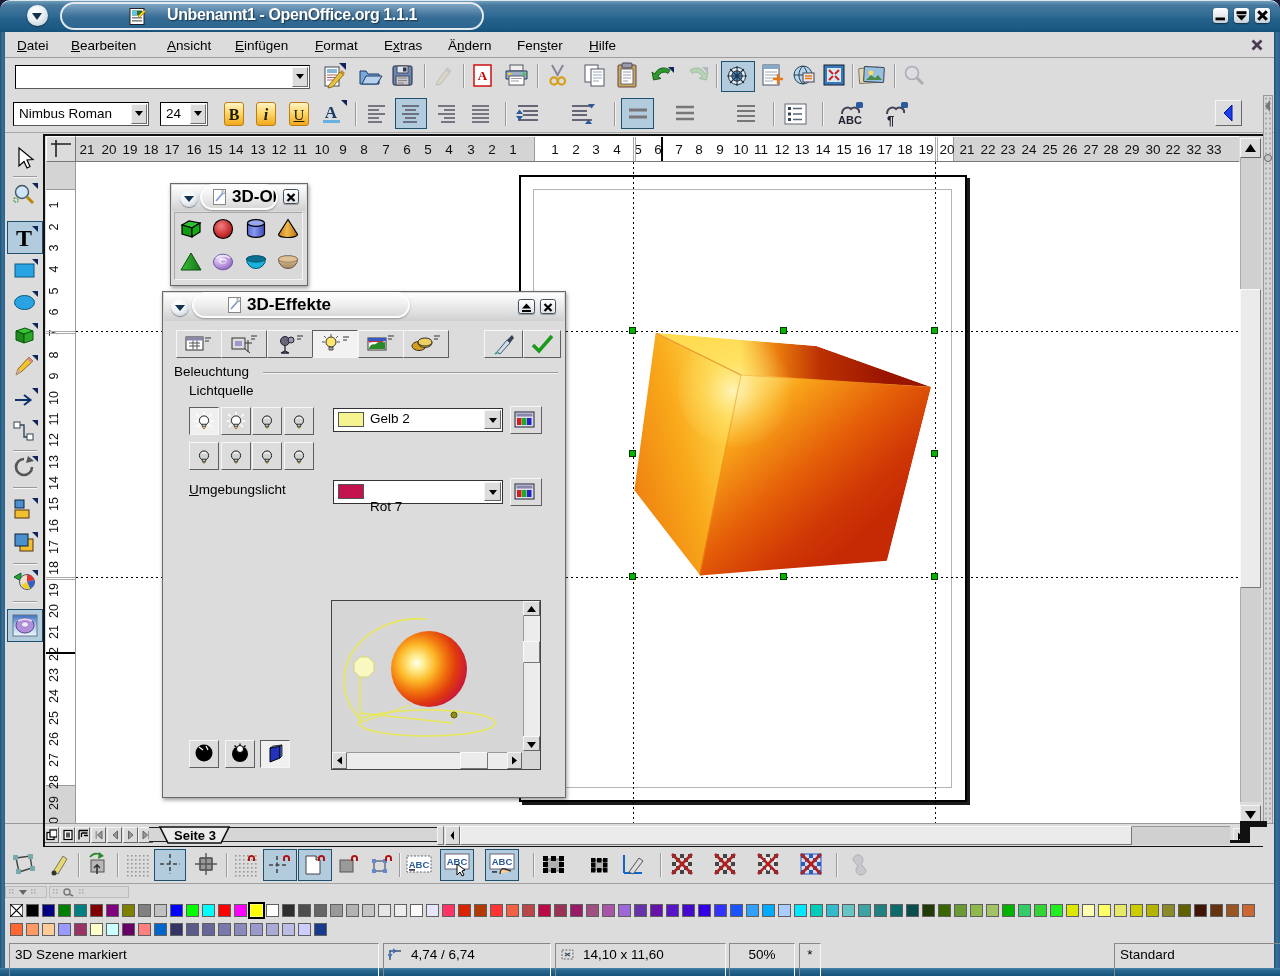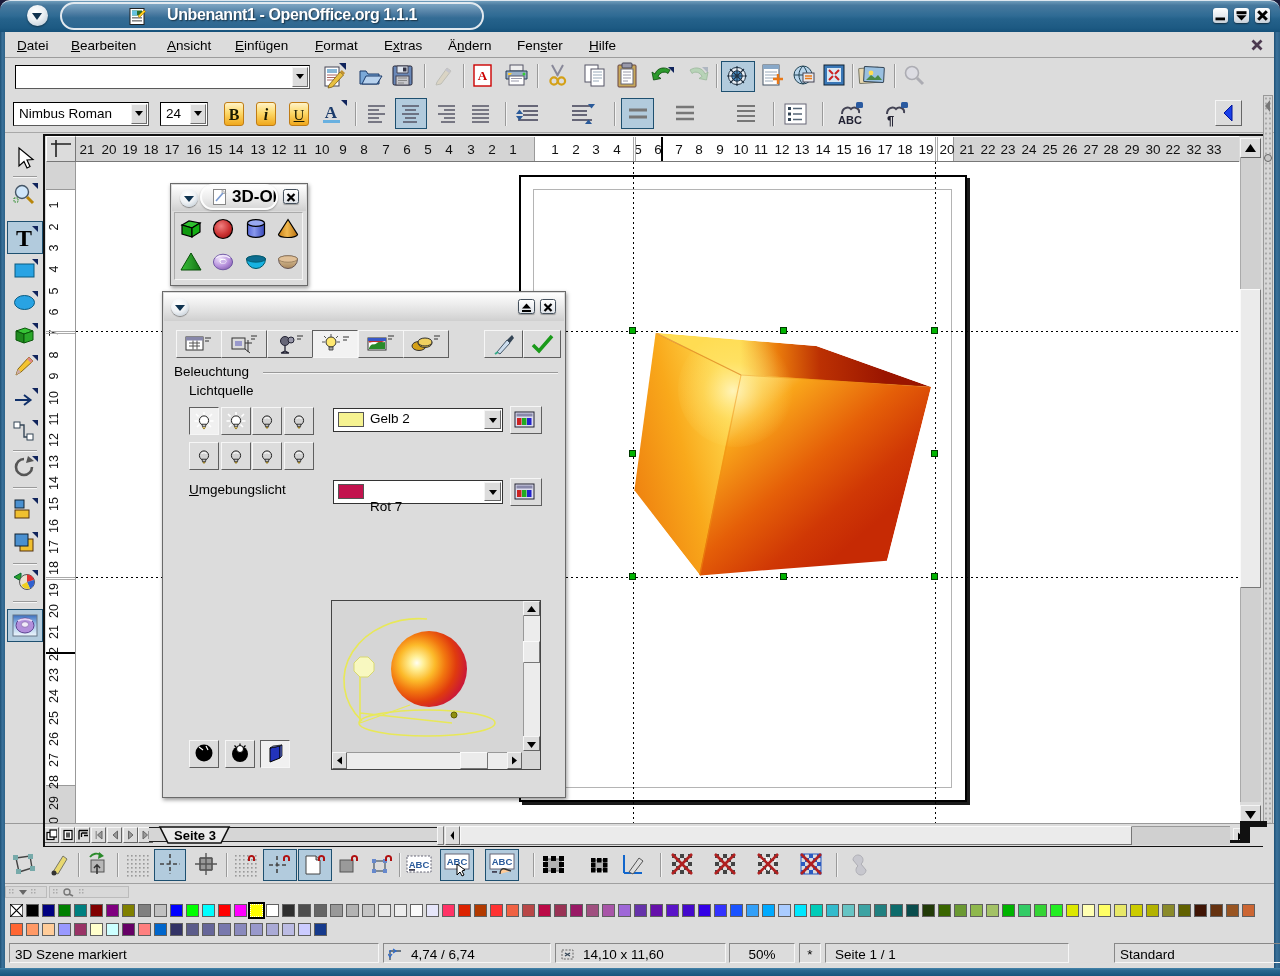--- a/index.html
+++ b/index.html
@@ -88,21 +88,21 @@
 .sbtn { position:absolute; background:#dcdcdc; border:1px solid; border-color:#f5f5f5 #666 #666 #f5f5f5; }
 .sthumb { position:absolute; background:#ebebeb; border:1px solid; border-color:#fafafa #777 #777 #fafafa; }
 
 
 #tabrow { left:5px; top:823px; width:1269px; height:24px; background:#dcdcdc; }
 #optbar { left:5px; top:847px; width:1269px; height:37px; background:#dcdcdc; border-bottom:1px solid #a0a0a0; }
 #ministrip { left:5px; top:885px; width:1269px; height:14px; background:#dcdcdc; }
 #colorbar { left:5px; top:899px; width:1269px; height:42px; background:#dcdcdc; }
 .sw { position:absolute; width:13px; height:13px; border:1px solid #606060; }
 #statusbar { left:5px; top:941px; width:1269px; height:27px; background:#dcdcdc; font-size:13.5px; }
-.sfield { position:absolute; top:2px; height:20px; border:1px solid; border-color:#888 #f6f6f6 #f6f6f6 #888;
+.sfield { position:absolute; top:2px; height:34px; border:1px solid; border-color:#888 #f6f6f6 #f6f6f6 #888;
   padding:3px 5px 0 5px; }
 
 
 .fwin { position:absolute; background:#dcdcdc;
   border:1px solid #6a6a6a; box-shadow:1px 2px 4px rgba(0,0,0,.4);
   outline:none; }
 .ftitle { position:absolute; left:1px; top:1px; right:1px; height:26px;
   background:linear-gradient(#ffffff,#dfdfdf 70%,#cfcfcf); }
 .fmenu { position:absolute; left:8px; top:4px; width:18px; height:18px; border-radius:50%;
   background:radial-gradient(circle at 40% 32%, #ffffff 0%, #eef1f4 50%, #b2c0cc 100%);
@@ -1060,21 +1060,20 @@
           <path d="M2 12 V3 M2 3 H13" stroke="#456" stroke-width="1.4"></path>
           <path d="M5 5 l3 -2 -3 -2 M4 6 l-2 3 -2 -3" fill="none" stroke="#2a6ad0" stroke-width="1.2"></path>
           <path d="M1 3 l2 0 M2 2 l0 2" stroke="#2a6ad0"></path>
         </svg><span style="margin-left:22px;">4,74 / 6,74</span></div>
       <div class="sfield" style="left:550px;width:171px;"><svg style="position:absolute;left:4px;top:4px;" width="16" height="14">
           <rect x="2" y="2" width="11" height="9" fill="none" stroke="#666" stroke-dasharray="2 1.4"></rect>
           <path d="M5 5 l5 3 M10 5 l-5 3" stroke="#345" stroke-width="1.3"></path>
         </svg><span style="margin-left:22px;">14,10 x 11,60</span></div>
       <div class="sfield" style="left:724px;width:66px;text-align:center;">50%</div>
       <div class="sfield" style="left:794px;width:22px;text-align:center;">*</div>
-      <div class="sfield" style="left:820px;width:244px;"><span style="margin-left:4px;">Seite 1 / 1</span></div>
       <div class="sfield" style="left:1109px;width:195px;">Standard</div>
     </div>
 
   <div class="fwin" id="win3dobj" style="left:170px; top:183px; width:138px; height:103px;">
       <div class="ftitle"></div>
       <div class="fbubble" style="left:29px;width:78px;overflow:hidden;">
         <svg style="margin-left:11px;flex:none;" width="14" height="17">
           <rect x="0.5" y="0.5" width="12" height="15" fill="#fff" stroke="#888"></rect>
           <path d="M9 0.5 l4 4 -4 0 Z" fill="#ddd" stroke="#888" stroke-width=".6"></path>
           <path d="M3 12 L10 4" stroke="#7a9ad0" stroke-width="1.6"></path>
@@ -1155,20 +1154,28 @@
             <stop offset="0" stop-color="#e8cfa8"></stop>
             <stop offset="1" stop-color="#a8875c"></stop>
           </linearGradient>
         </defs>
         <path d="M1.5 8 A 9.5 9.5 0 0 0 20.5 8 A 9.5 3.2 0 0 0 1.5 8" fill="url(#hg)" stroke="#655"></path>
         <ellipse cx="11" cy="8" rx="9.5" ry="3.2" fill="#e0c098" stroke="#887050" stroke-width=".7"></ellipse>
       </svg>
     </div>
   <div class="fwin" id="win3deff" style="left:162px; top:291px; width:404px; height:507px;">
       <div class="ftitle" style="height:28px;"></div>
+      <div class="fbubble" style="left:29px;width:218px;">
+        <svg style="margin-left:34px;flex:none;" width="14" height="17">
+          <rect x="0.5" y="0.5" width="12" height="15" fill="#fff" stroke="#888"></rect>
+          <path d="M9 0.5 l4 4 -4 0 Z" fill="#ddd" stroke="#888" stroke-width=".6"></path>
+          <path d="M3 12 L10 4" stroke="#7a9ad0" stroke-width="1.6"></path>
+        </svg>
+        <span class="ftext" style="margin-left:5px;font-size:17px;">3D-Effekte</span>
+      </div>
       <div class="fmenu" style="left:8px;top:6px;"></div>
       <div class="fbtn" style="left:355px;top:7px;width:17px;"><svg width="15" height="13">
           <path d="M7.5 2.5 L12 7.5 L3 7.5 Z" fill="#000"></path>
           <rect x="3" y="9" width="9" height="2" fill="#000"></rect>
         </svg></div>
       <div class="fbtn" style="left:377px;top:7px;"><svg width="14" height="13">
           <path d="M3.5 3 L10.5 10 M10.5 3 L3.5 10" stroke="#000" stroke-width="2.2"></path>
         </svg></div>
       <div class="btn" style="left:13px;top:38px;width:46px;height:28px;"><svg width="32" height="24" style="margin:1px 0 0 5px;">
           <rect x="4" y="5" width="17" height="13" fill="#fff" stroke="#333"></rect>

